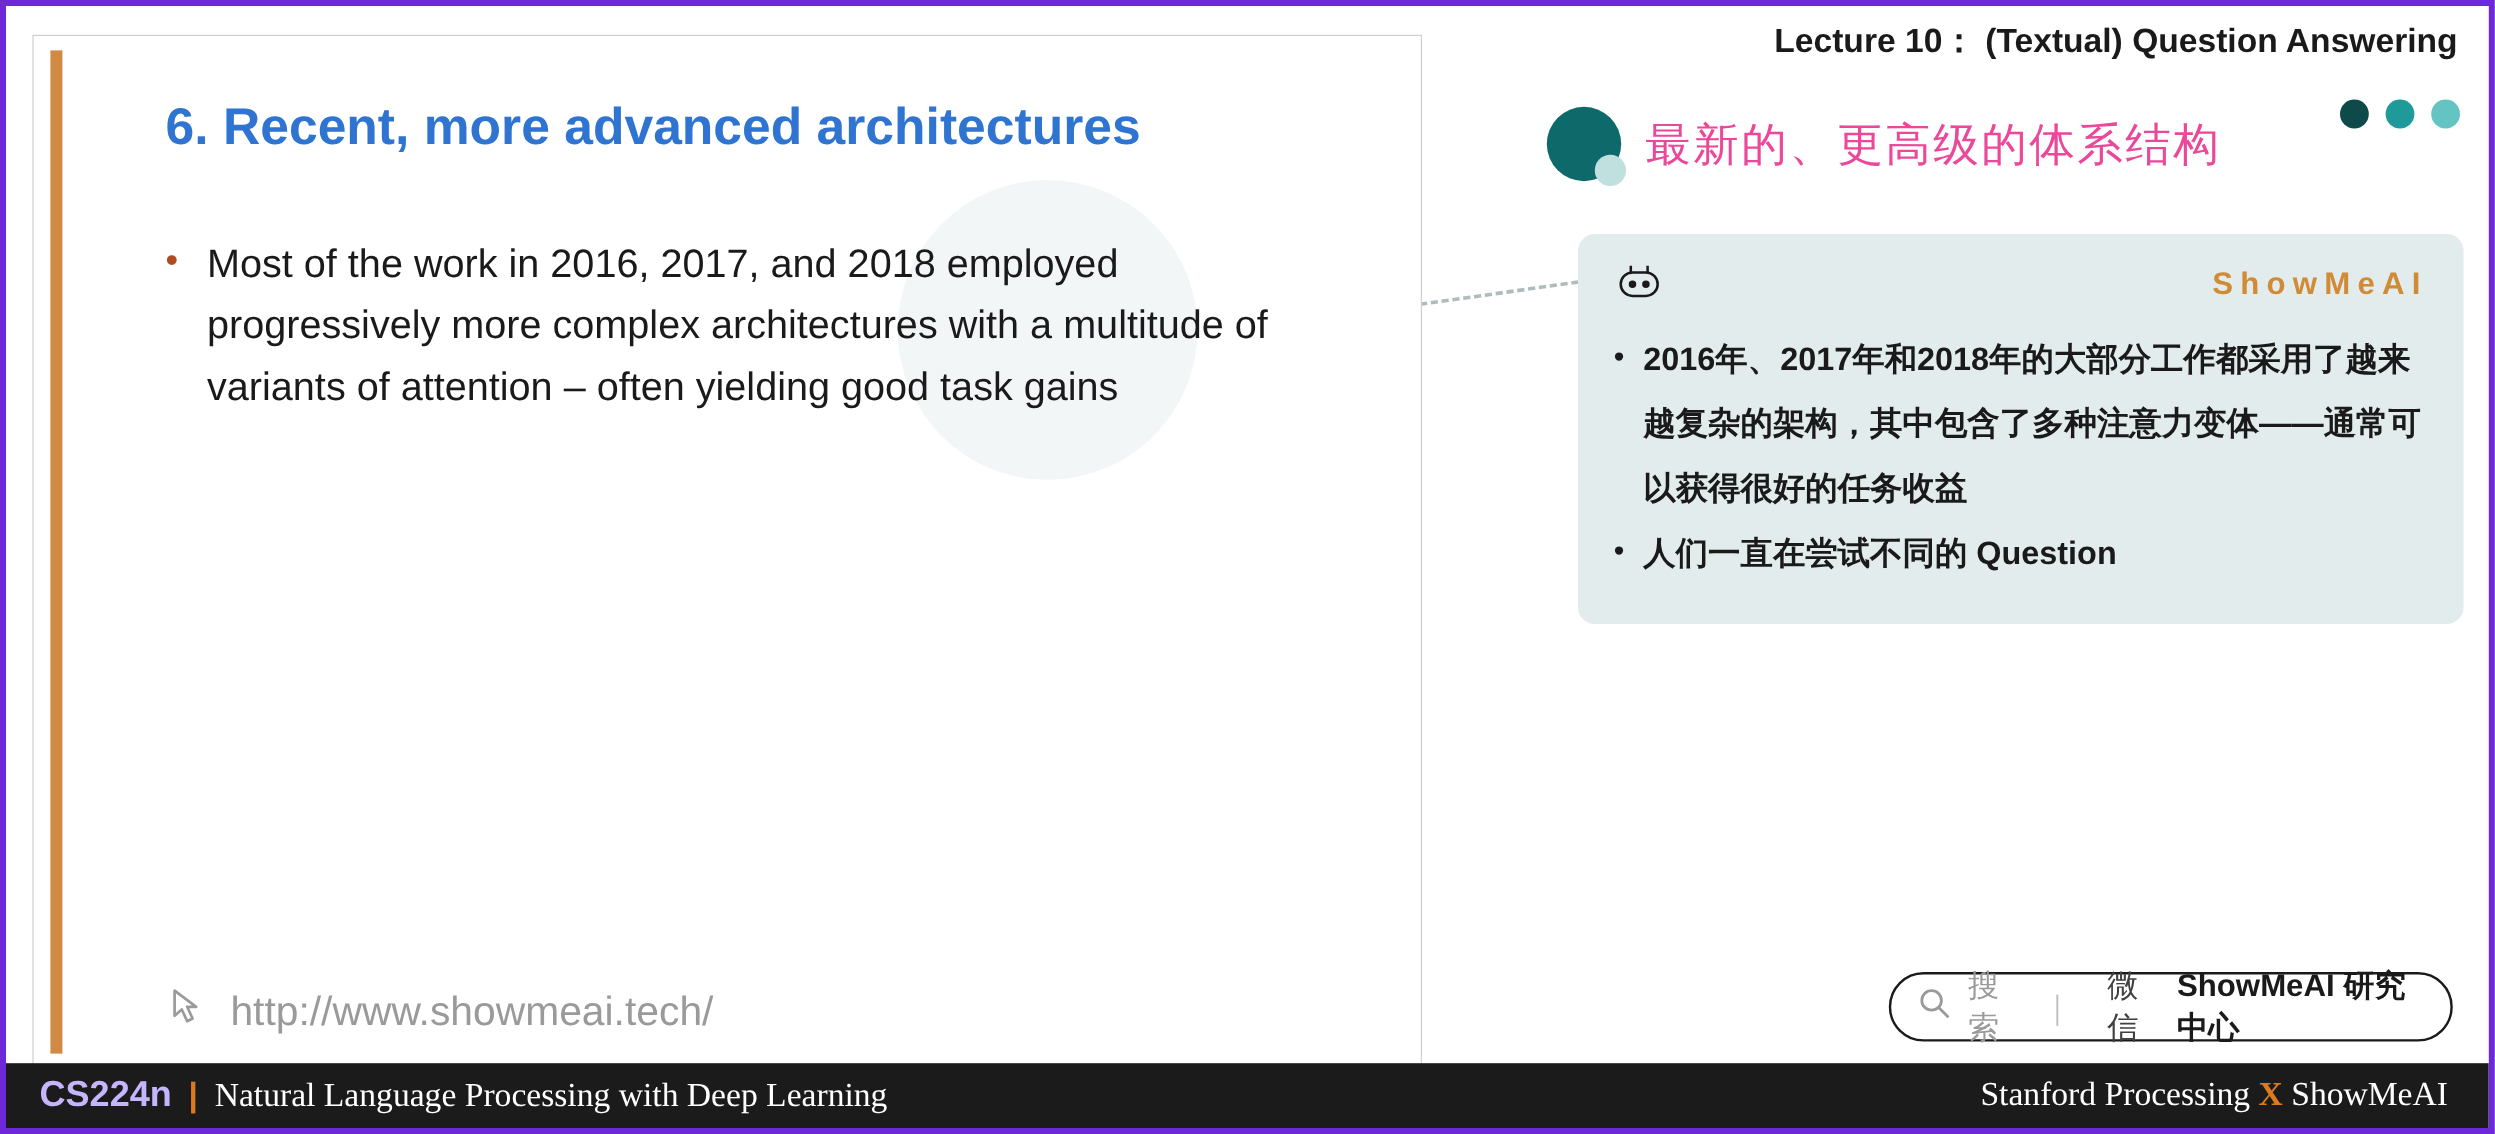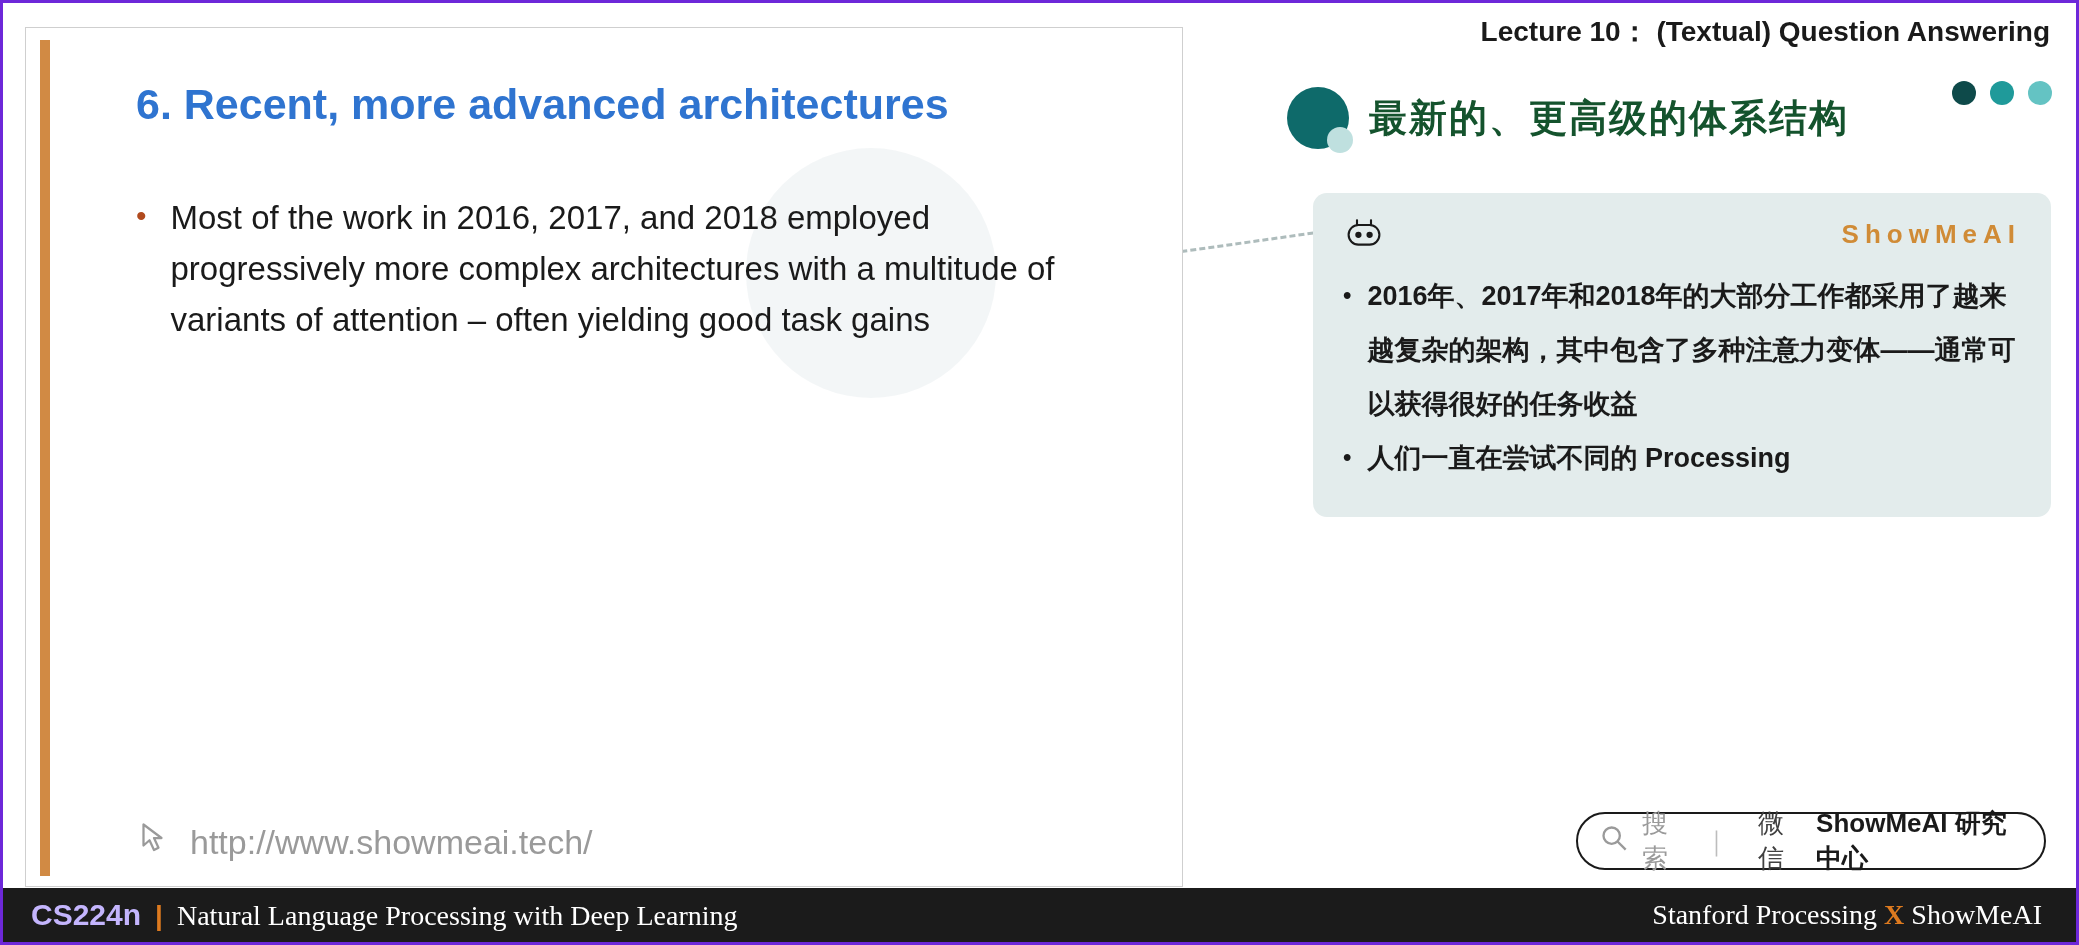--- a/index.html
+++ b/index.html
@@ -6,21 +6,21 @@
   html, body { width: 100%; height: 100%; }
   body {
     font-family: "Helvetica Neue", "PingFang SC", "Microsoft YaHei", Arial, sans-serif;
     background: #fff;
     color: #222;
   }
   .page {
     position: relative;
     width: 2079px;
     height: 945px;
-    border: 3px solid #6d28d9;
+    border: 5px solid #6d28d9;
     background: #fff;
     overflow: hidden;
   }
 
   
   .header-right {
     position: absolute;
     top: 10px;
     right: 26px;
     font-size: 28px;
@@ -126,22 +126,22 @@
     width: 62px; height: 62px; border-radius: 50%;
     background: #0e6a6a;
   }
   .right-title-deco .small {
     position: absolute; left: 40px; top: 40px;
     width: 26px; height: 26px; border-radius: 50%;
     background: #bfe0df;
   }
   .right-title {
     font-size: 38px;
-    font-weight: 700;
-    color: #14532d;
+    font-weight: 400;
+    color: #ec4899;
     letter-spacing: 2px;
   }
 
   
   .info-box {
     position: absolute;
     top: 190px;
     left: 1310px;
     width: 738px;
     background: #e3ecec;
@@ -290,21 +290,21 @@
       </span>
       <span class="brand-right">ShowMeAI</span>
     </div>
     <ul>
       <li>
         <span class="b">•</span>
         <span>2016年、2017年和2018年的大部分工作都采用了越来越复杂的架构，其中包含了多种注意力变体——通常可以获得很好的任务收益</span>
       </li>
       <li>
         <span class="b">•</span>
-        <span>人们一直在尝试不同的 Processing</span>
+        <span>人们一直在尝试不同的 Question</span>
       </li>
     </ul>
   </div>
 
   <div class="search-pill">
     <span class="mag">
       <svg viewBox="0 0 24 24" fill="none" stroke="#9a9a9a" stroke-width="2">
         <circle cx="10" cy="10" r="7"></circle>
           <line x1="15" y1="15" x2="22" y2="22"></line>
       </svg>

